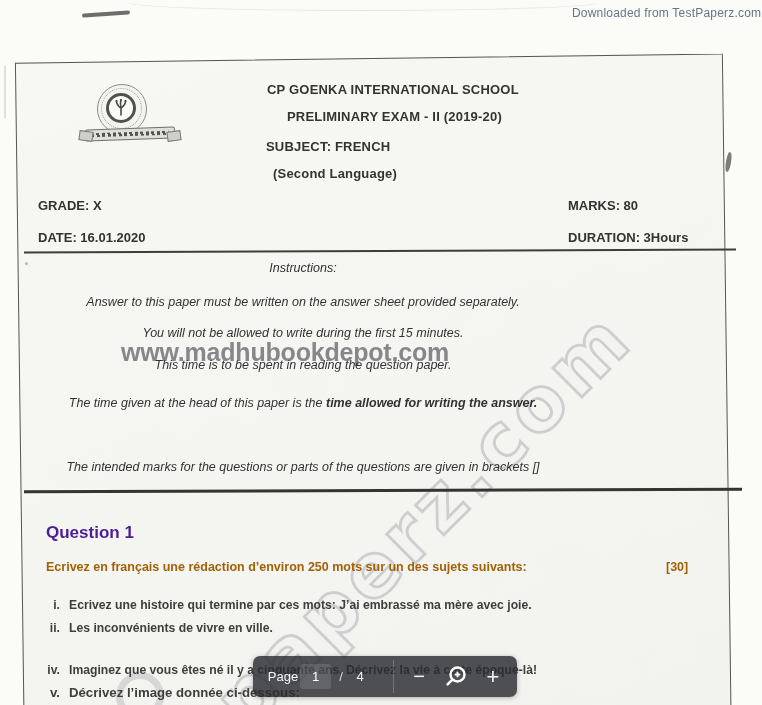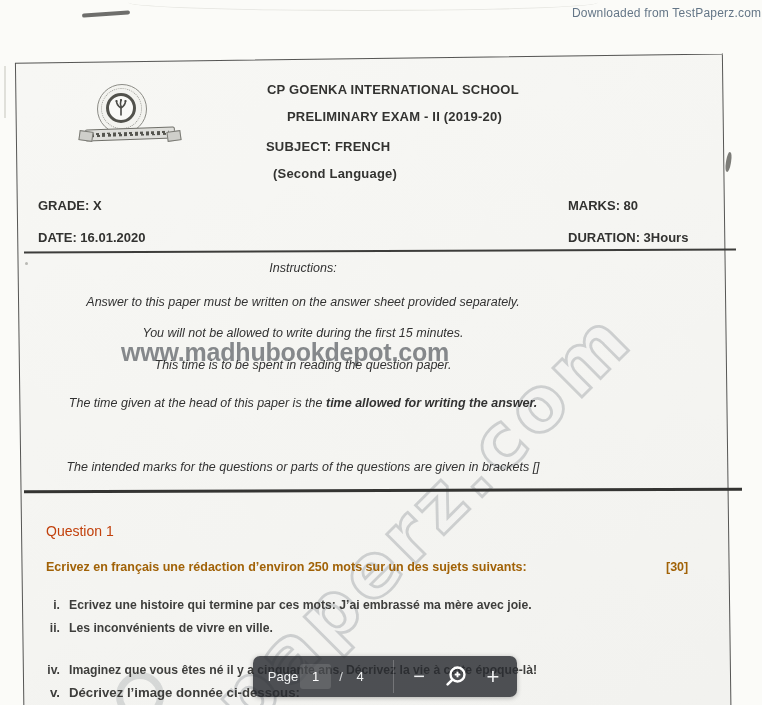--- a/index.html
+++ b/index.html
@@ -35,21 +35,21 @@
   .ribtail{position:absolute;width:12px;height:8px;background:#cfcfca;border:1px solid #7a7a74;top:47px;}
   
   .h-line{font-weight:700;font-size:13px;color:#333331;letter-spacing:.2px;white-space:nowrap;}
   .info{font-weight:700;font-size:13px;color:#323230;white-space:nowrap;}
   .rule{background:#3d3d3b;}
   
   .instr{left:20px;width:566px;text-align:center;font-style:italic;font-size:12.5px;color:#323232;white-space:nowrap;}
   .wm-center{left:0;width:570px;text-align:center;font-weight:700;font-size:25px;color:#85888b;letter-spacing:-0.2px;}
   .bold{font-weight:700;}
   
-  .q-title{font-weight:400;font-size:14px;color:#c2410c;}
+  .q-title{font-weight:700;font-size:17px;color:#4c1d95;}
   .q-prompt{font-weight:700;font-size:12.5px;color:#a16207;white-space:nowrap;}
   .q-item{display:flex;font-weight:700;font-size:12.2px;color:#3e3e3c;white-space:nowrap;}
   .q-item .num{width:26px;text-align:right;padding-right:9px;flex:none;}
   .q-item.big{font-size:13.2px;}
   
   .wm-diag{
     left:-190px;top:1070px;transform:rotate(-45deg);transform-origin:0 0;
     font-family:"DejaVu Sans", sans-serif;font-weight:700;font-size:75px;letter-spacing:6px;
     color:rgba(240,240,242,0.18);-webkit-text-stroke:2.8px rgba(148,153,158,0.4);
     white-space:nowrap;z-index:2;

